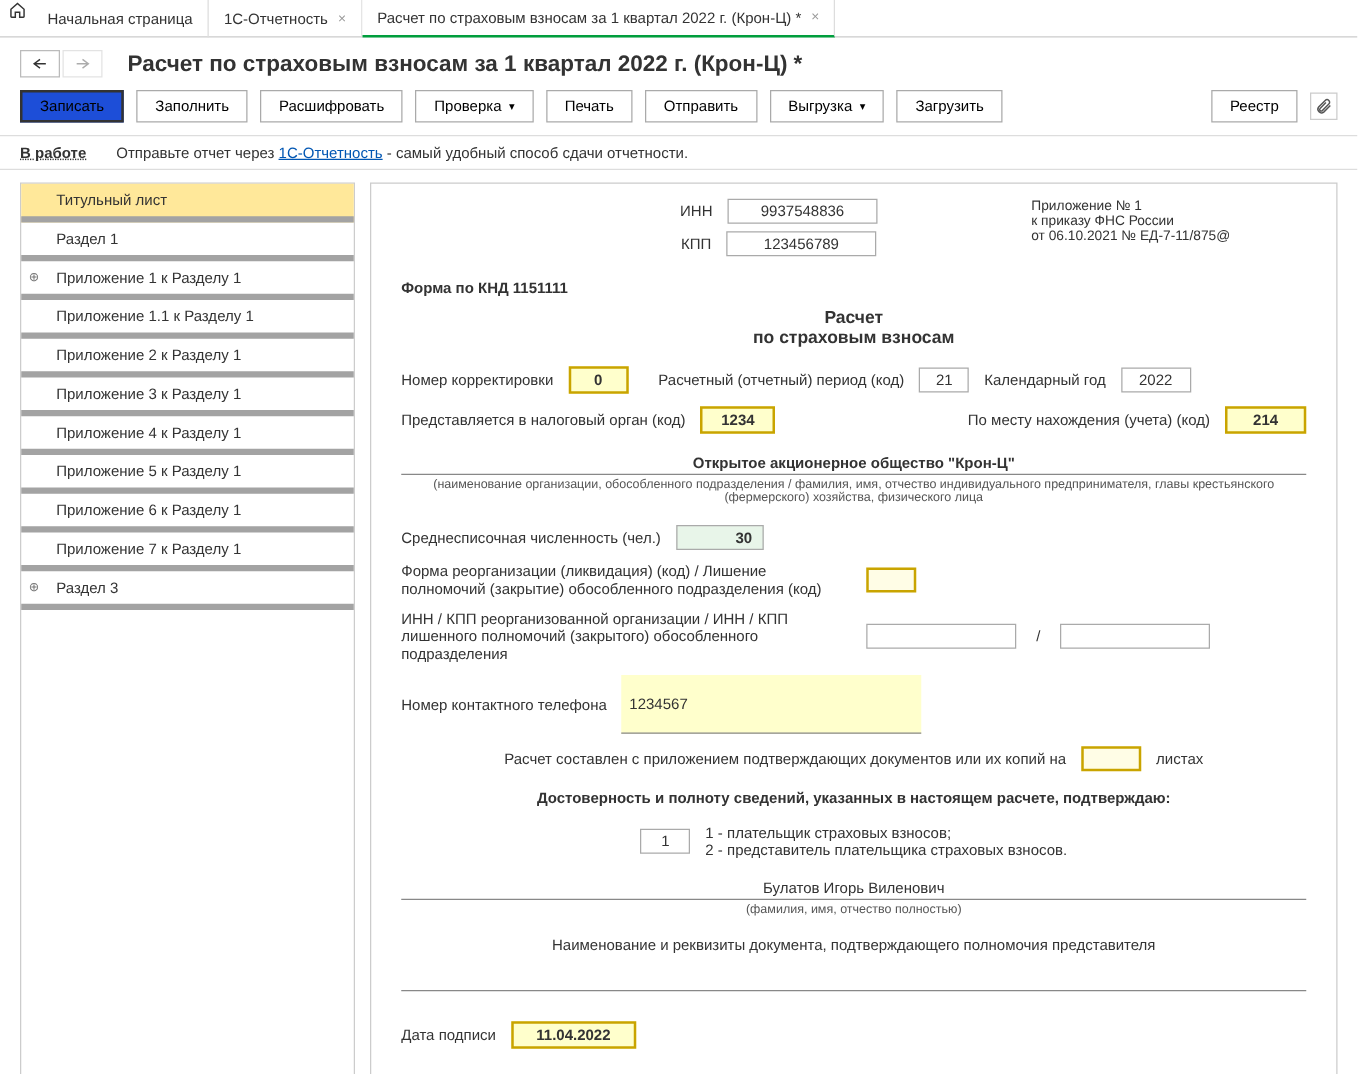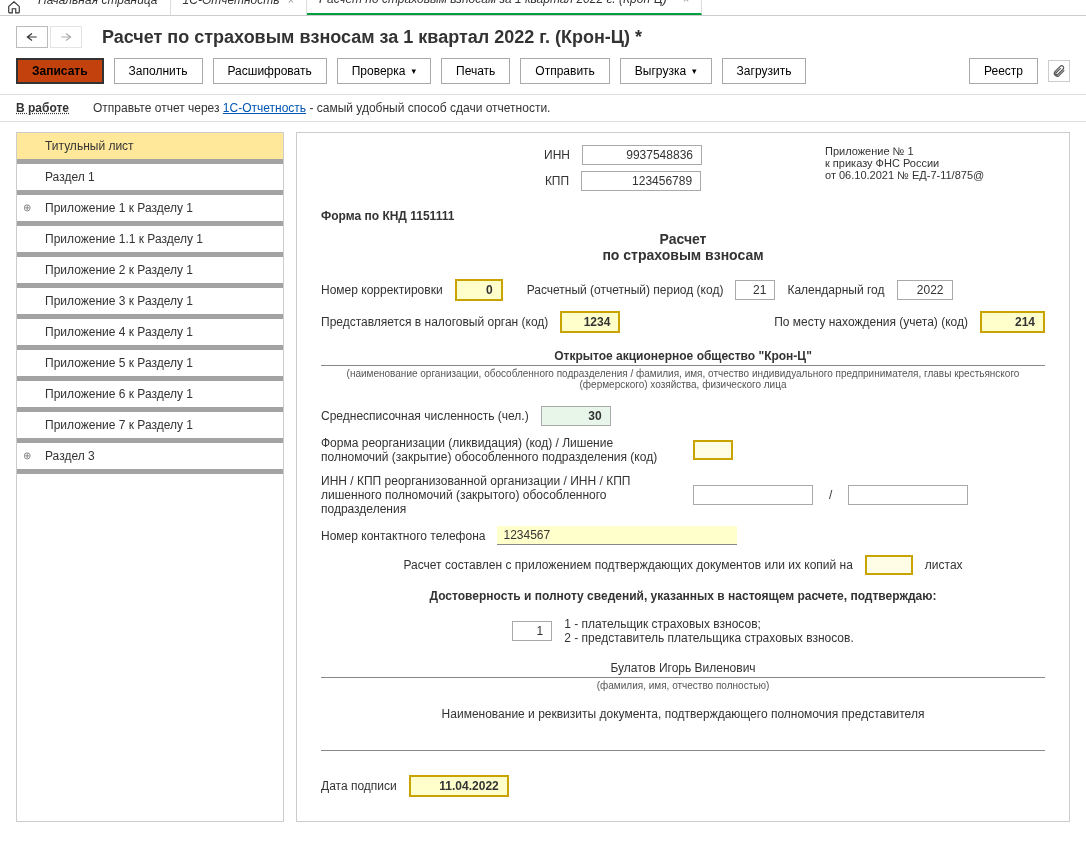--- a/index.html
+++ b/index.html
@@ -5,26 +5,25 @@
 * { box-sizing: border-box; }
 body {
   margin: 0;
   font-family: Arial, sans-serif;
   font-size: 12px;
   color: #333;
   background: #fff;
 }
 .tabbar {
   display: flex;
-  align-items: flex-end;
+  align-items: flex-start;
   border-bottom: 1px solid #ccc;
-  height: 16px;
+  height: 30px;
   padding-left: 6px;
   gap: 0;
-  font-style: italic;
 }
 .tabbar .home-icon {
   width: 16px; height: 16px;
   display: inline-flex; align-items: center; justify-content: center;
   margin-right: 4px;
 }
 .tab {
   display: flex;
   align-items: center;
   padding: 0 12px;
@@ -72,23 +71,23 @@
 .btn {
   padding: 4px 14px;
   border: 1px solid #aaa;
   background: #fff;
   cursor: pointer;
   font-size: 12px;
   height: 26px;
   display: inline-flex; align-items: center;
 }
 .btn.primary {
-  background: #c2410c;
+  background: #1d4ed8;
   border: 2px solid #333;
-  font-weight: bold;
+  font-weight: normal;
   padding: 3px 14px;
 }
 .btn .caret {
   margin-left: 6px;
   font-size: 9px;
 }
 .toolbar .spacer { flex: 1; }
 .clip-icon {
   width: 22px; height: 22px;
   display: flex; align-items: center; justify-content: center;
@@ -143,41 +142,41 @@
   border: 1px solid #ccc;
   padding: 12px 24px;
   min-height: 690px;
   position: relative;
   overflow-x: auto;
 }
 .fld {
   border: 2px solid #c9a400;
   background: #ffffcc;
   padding: 2px 8px;
-  text-align: right;
+  text-align: center;
   font-weight: bold;
   display: inline-block;
   min-width: 40px;
 }
 .fld.light {
   background: #fffde6;
   font-weight: normal;
 }
 .fld.plain {
   border: 1px solid #aaa;
   background: #fff;
   font-weight: normal;
 }
 .fld.underline {
   border: none;
   border-bottom: 1px solid #888;
   background: #ffffcc;
   text-align: left;
   font-weight: normal;
-  padding: 2px 6px;
+  padding: 16px 6px;
 }
 .fld.count {
   background: #e8f5e9;
   font-weight: bold;
   text-align: right;
   border: 1px solid #aaa;
 }
 .top-row {
   display: flex;
   justify-content: space-between;

